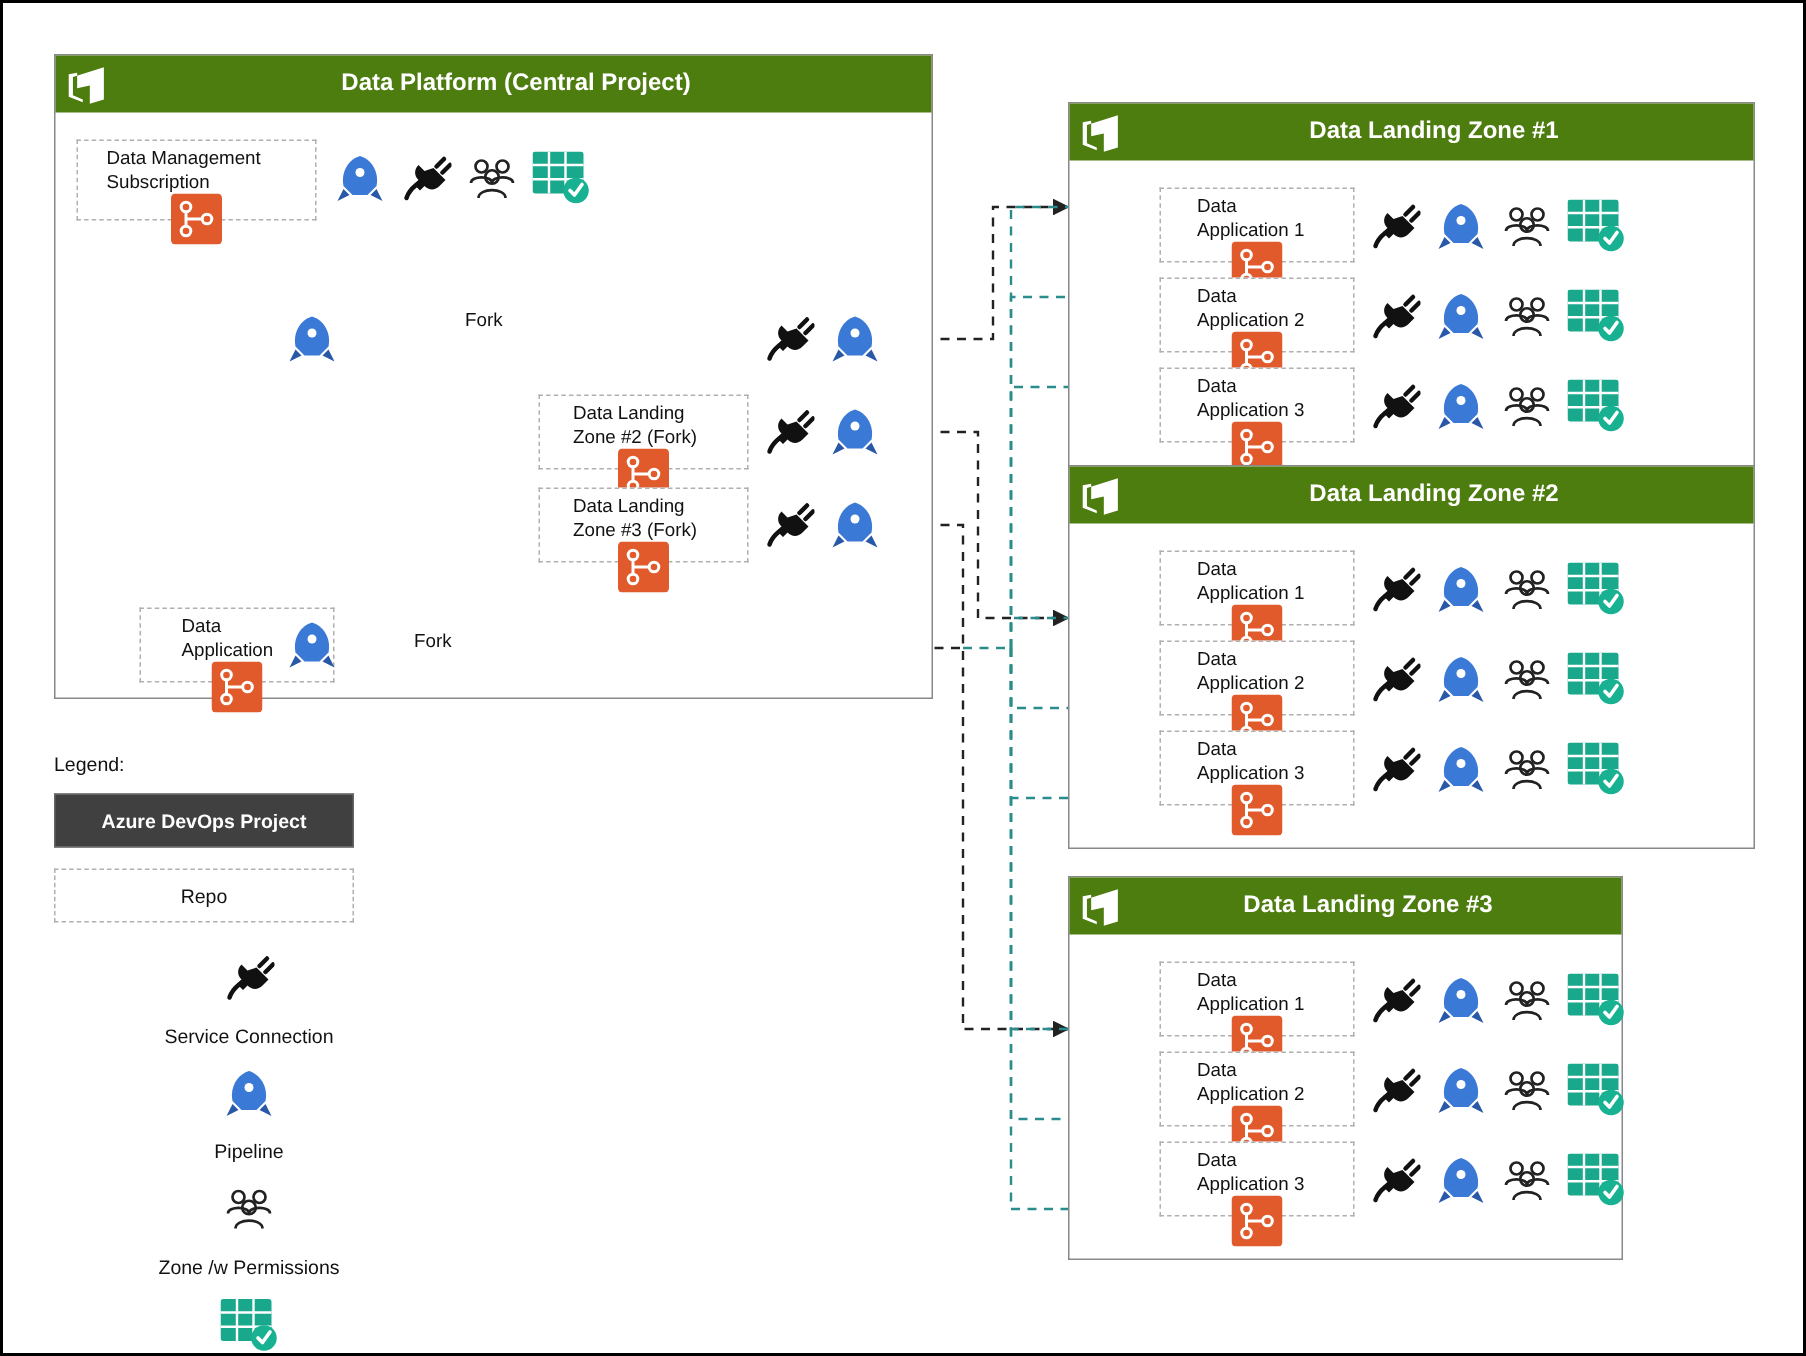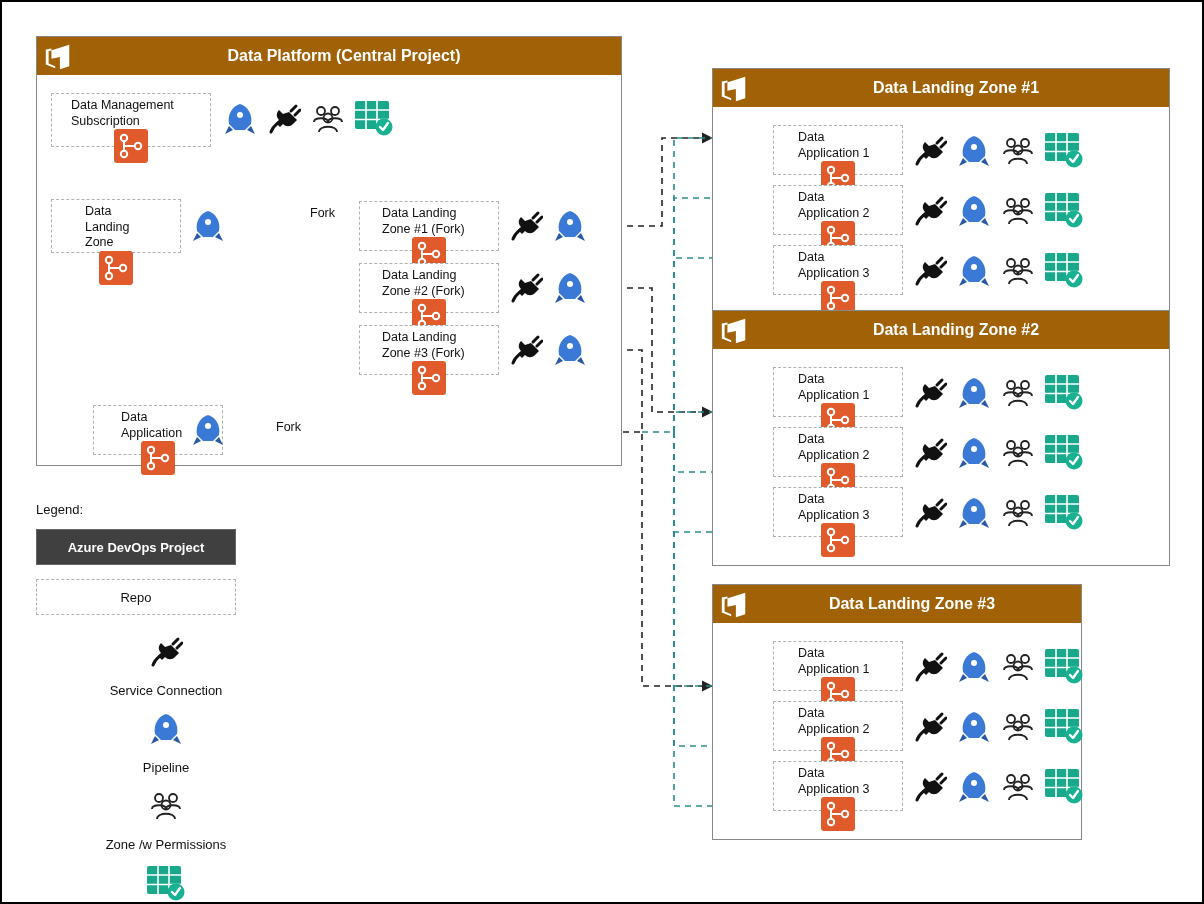--- a/index.html
+++ b/index.html
@@ -24,21 +24,21 @@
     pointer-events: none;
   }
   .project {
     position: absolute;
     border: 1px solid #888;
     background: #fff;
   }
   .project-header {
     display: flex;
     align-items: center;
-    background: #a16207;
+    background: #4d7c0f;
     color: #fff;
     font-weight: 600;
     font-size: 16px;
     height: 38px;
     padding: 0 12px 0 6px;
   }
   .project-header .title {
     flex: 1;
     text-align: center;
   }
@@ -230,38 +230,26 @@
           <use href="#ico-plug"></use>
         </svg>
       <svg class="ic" width="34" height="34" viewBox="0 0 34 34">
           <use href="#ico-group"></use>
         </svg>
       <svg class="ic" width="38" height="36" viewBox="0 0 38 36">
           <use href="#ico-board"></use>
         </svg>
     </div>
 
-    <div class="repo-box" style="left:14px; top:162px; width:130px; height:54px;">
-      <span class="label" style="width:62px">Data Landing Zone</span>
-      <svg class="ic" width="34" height="34" viewBox="0 0 34 34">
-          <use href="#ico-repo"></use>
-        </svg>
-    </div>
     <div class="icon-row" style="left:154px; top:172px;">
       <svg class="ic" width="34" height="34" viewBox="0 0 34 34">
           <use href="#ico-pipeline"></use>
         </svg>
     </div>
 
-    <div class="repo-box" style="left:322px; top:164px; width:140px; height:50px;">
-      <span class="label" style="width:94px">Data Landing Zone #1 (Fork)</span>
-      <svg class="ic" width="34" height="34" viewBox="0 0 34 34">
-          <use href="#ico-repo"></use>
-        </svg>
-    </div>
     <div class="icon-row" style="left:472px; top:172px;">
       <svg class="ic" width="34" height="34" viewBox="0 0 34 34">
           <use href="#ico-plug"></use>
         </svg>
       <svg class="ic" width="34" height="34" viewBox="0 0 34 34">
           <use href="#ico-pipeline"></use>
         </svg>
     </div>
 
     <div class="repo-box" style="left:322px; top:226px; width:140px; height:50px;">

